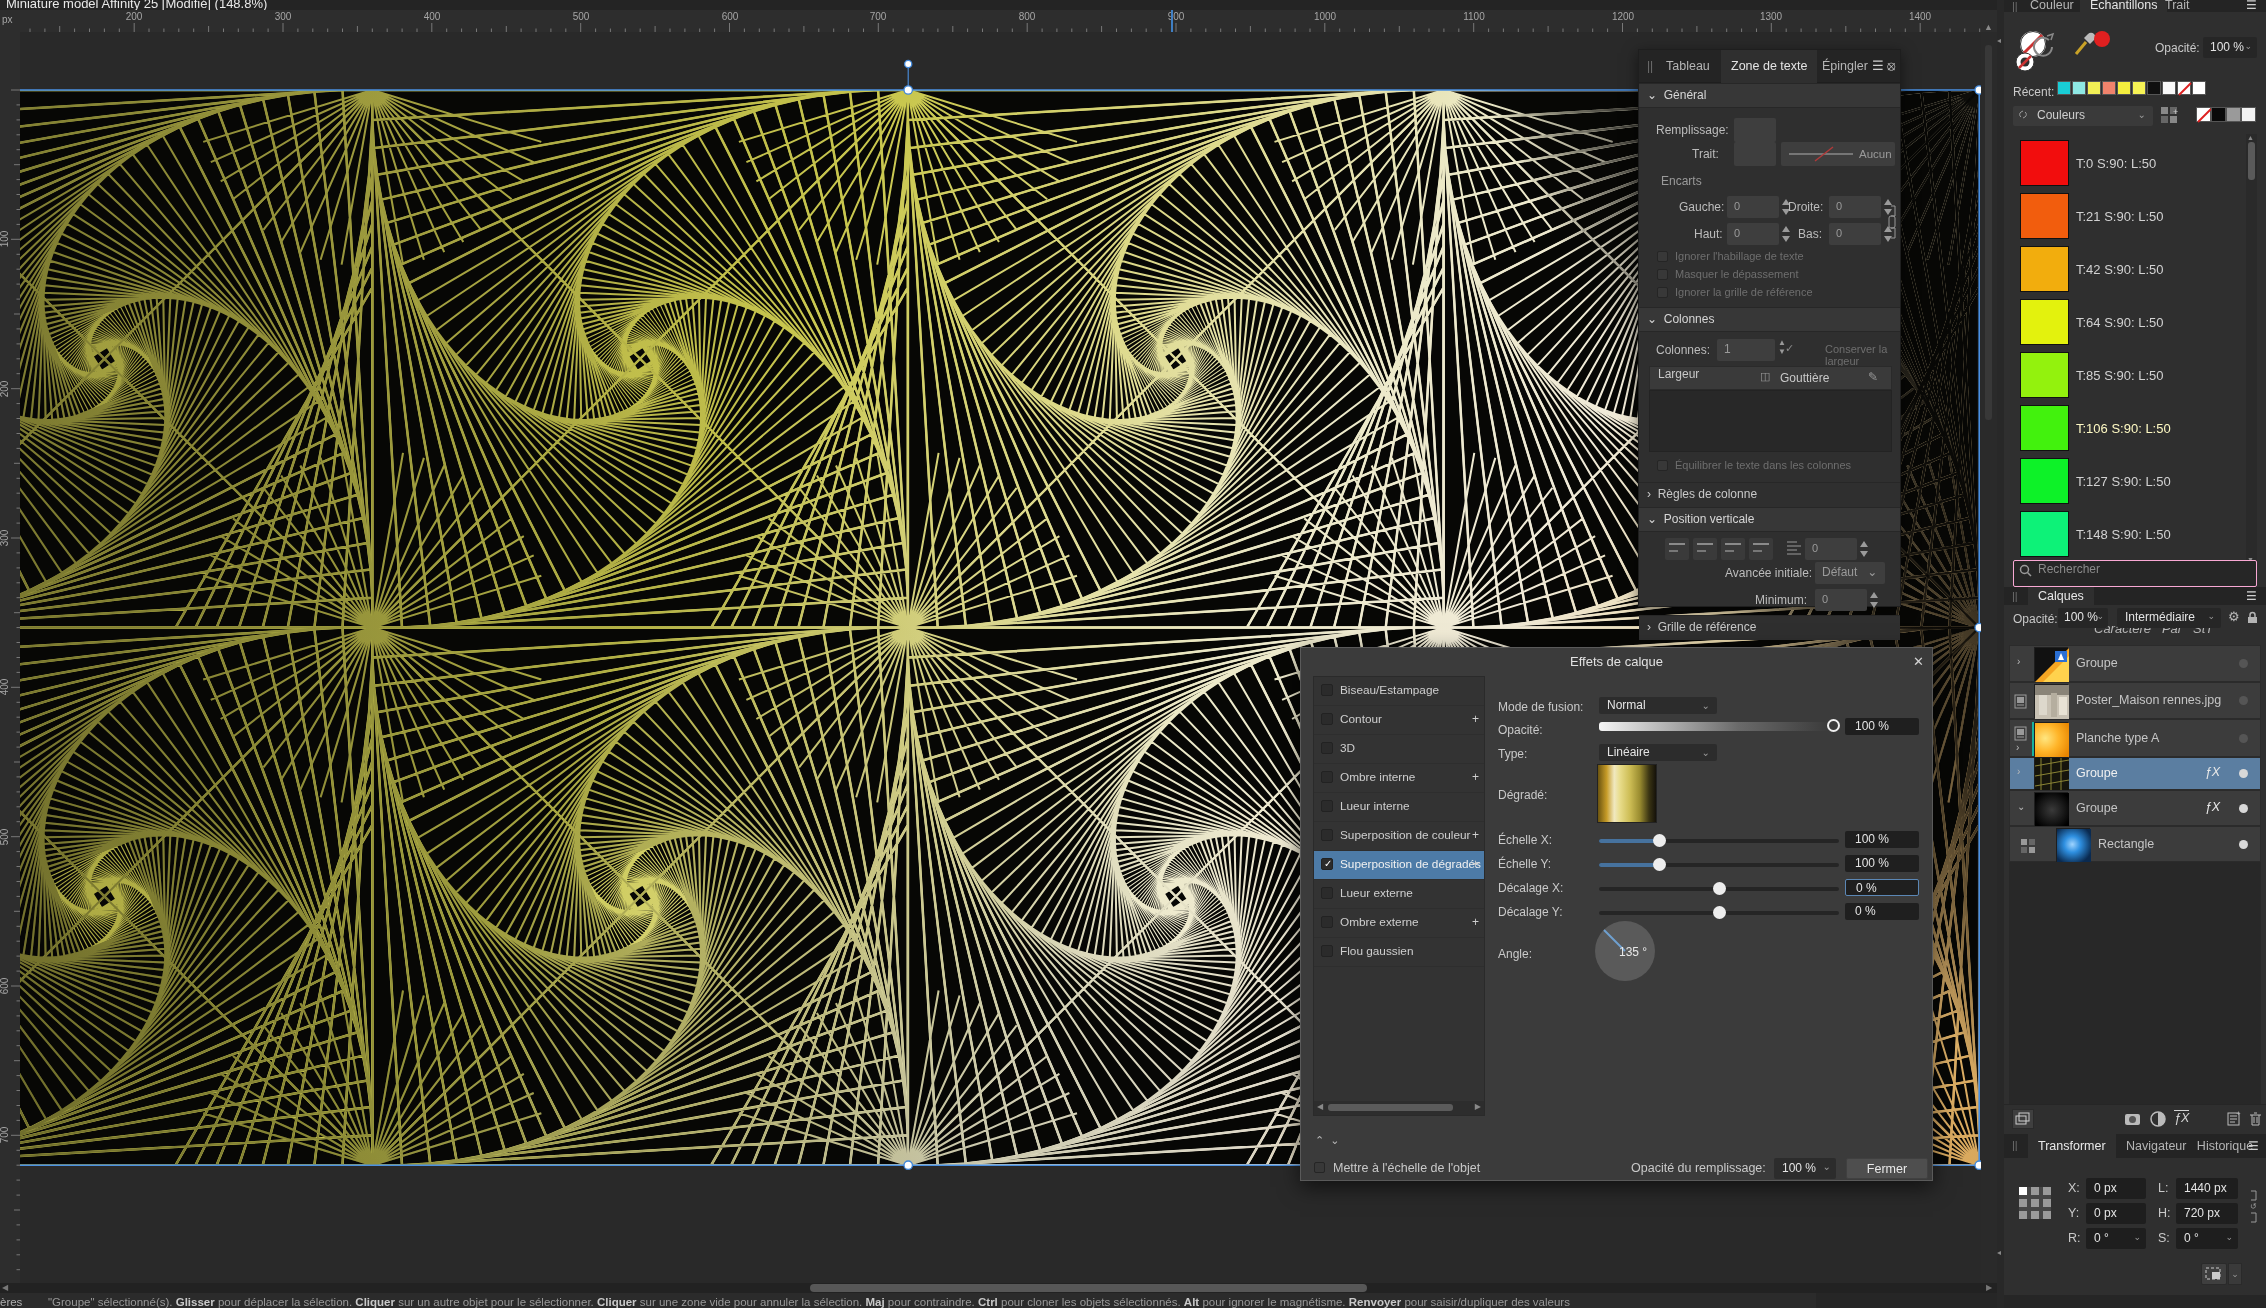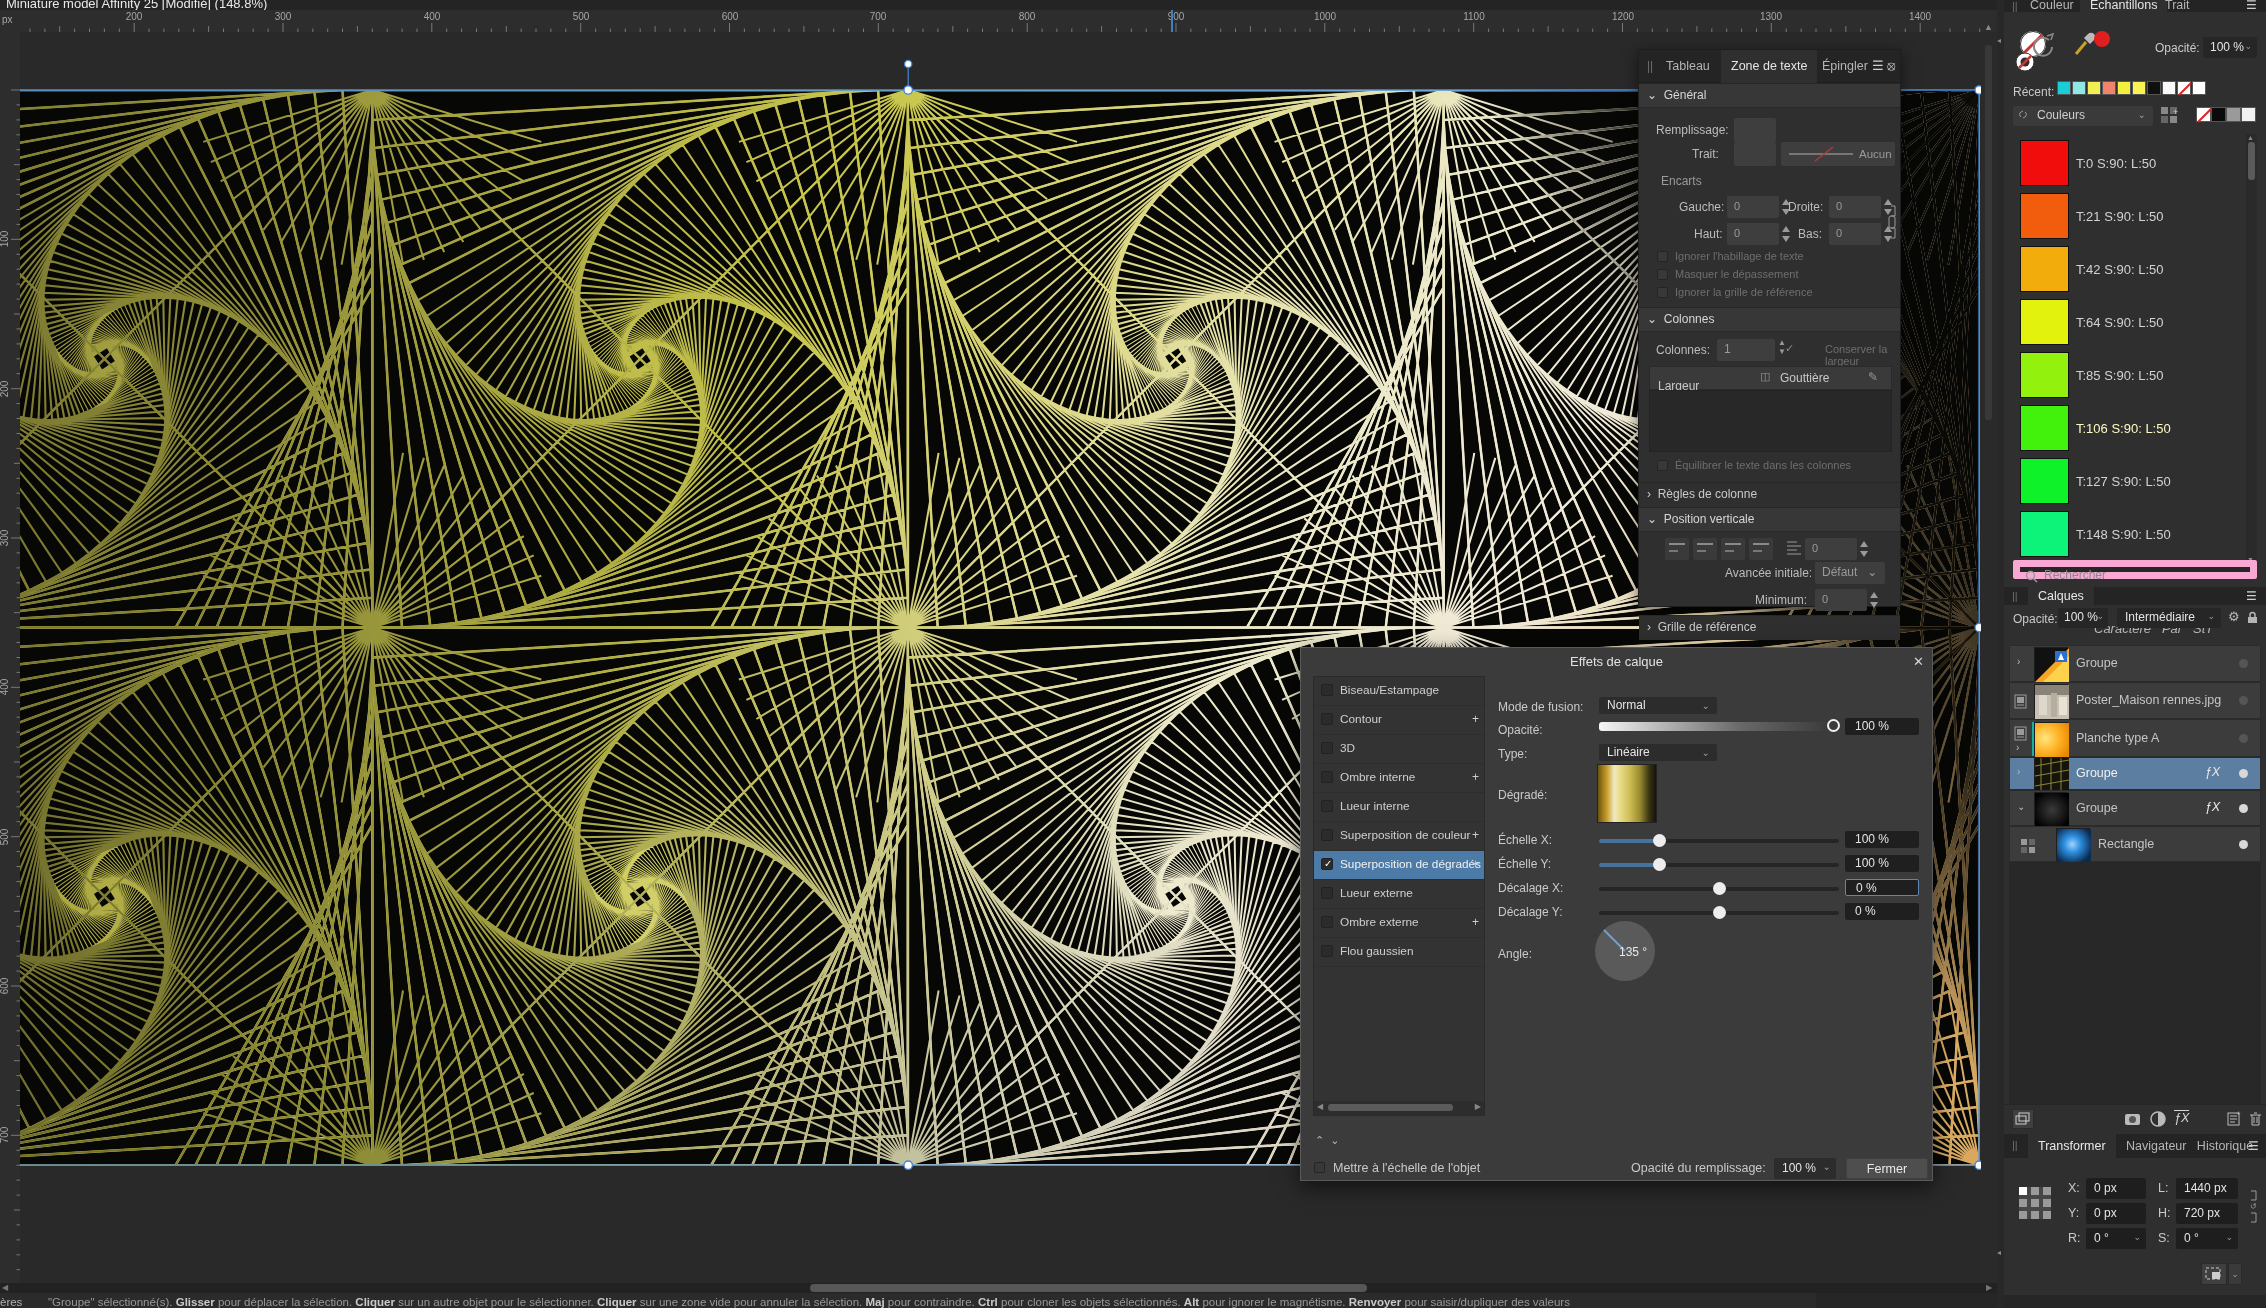--- a/index.html
+++ b/index.html
@@ -178,21 +178,21 @@
     <span class="abs dim" style="left:36px;top:218px;font-size:11px;">Masquer le dépassement</span>
     <span class="cb abs" style="left:18px;top:237px;"></span>
     <span class="abs dim" style="left:36px;top:236px;font-size:11px;">Ignorer la grille de référence</span>
     <div class="abs sechead" style="left:0;top:257px;width:100%;height:25px;padding:4px 0 0 8px;">⌄&nbsp; Colonnes</div>
     <div class="abs lbl" style="left:17px;top:293px;">Colonnes:</div>
     <div class="abs inp" style="left:78px;top:289px;width:58px;height:22px;color:#9a9a9a;padding:3px 0 0 7px;">1</div>
     <div class="abs" style="left:139px;top:288px;color:#9a9a9a;font-size:8px;">▲<br>▼</div>
     <span class="abs" style="left:146px;top:292px;color:#8a8a8a;font-size:11px;">✓</span>
     <span class="abs dim" style="left:158px;top:293px;font-size:11px;margin-left:28px;">Conserver la largeur</span>
     <div class="abs" style="left:10px;top:316px;width:243px;height:24px;background:#3a3a3a;border:1px solid #2a2a2a;">
-      <span class="abs" style="left:8px;top:12px;color:#c9c9c9;font-size:12px;">Largeur</span>
+      <span class="abs" style="left:8px;top:0;color:#c9c9c9;font-size:12px;">Largeur</span>
       <span class="abs" style="left:110px;top:3px;color:#9a9a9a;font-size:11px;">◫</span>
       <span class="abs" style="left:130px;top:4px;color:#c9c9c9;font-size:12px;">Gouttière</span>
       <span class="abs" style="left:218px;top:3px;color:#9a9a9a;font-size:12px;">✎</span>
     </div>
     <div class="abs" style="left:10px;top:340px;width:243px;height:62px;background:#282828;border:1px solid #232323;"></div>
     <span class="cb abs" style="left:18px;top:410px;"></span>
     <span class="abs dim" style="left:36px;top:409px;font-size:11px;">Équilibrer le texte dans les colonnes</span>
     <div class="abs" style="left:0;top:432px;width:100%;height:25px;background:#2f2f2f;border-top:1px solid #272727;color:#c9c9c9;font-size:12px;padding:4px 0 0 8px;">›&nbsp; Règles de colonne</div>
     <div class="abs sechead" style="left:0;top:457px;width:100%;height:25px;padding:4px 0 0 8px;">⌄&nbsp; Position verticale</div>
     <div class="abs" style="left:26px;top:488px;width:24px;height:22px;background:#3a3a3a;border-radius:2px;">
@@ -396,21 +396,21 @@
 <div class="abs" style="left:2020px;top:405px;width:49px;height:46px;background:hsl(106,90%,50%);border:1px solid #111;"></div>
 <div class="abs" style="left:2076px;top:421px;color:#fef9c3;font-size:13px;">T:106 S:90: L:50</div>
 <div class="abs" style="left:2020px;top:458px;width:49px;height:46px;background:hsl(127,90%,50%);border:1px solid #111;"></div>
 <div class="abs" style="left:2076px;top:474px;color:#d2d2d2;font-size:13px;">T:127 S:90: L:50</div>
 <div class="abs" style="left:2020px;top:511px;width:49px;height:46px;background:hsl(148,90%,50%);border:1px solid #111;"></div>
 <div class="abs" style="left:2076px;top:527px;color:#d2d2d2;font-size:13px;">T:148 S:90: L:50</div>
 <div class="abs" style="left:2246px;top:134px;width:11px;height:430px;background:#2a2a2a;"></div>
 <div class="abs" style="left:2248px;top:142px;width:7px;height:38px;background:#5a5a5a;border-radius:3px;"></div>
 <div class="abs" style="left:2247px;top:134px;color:#888;font-size:7px;">▲</div>
 <div class="abs" style="left:2247px;top:556px;color:#888;font-size:7px;">▼</div>
-<div class="abs" style="left:2013px;top:560px;width:244px;height:19px;background:#262626;border:7px solid #f9a8d4;border-radius:2px;color:#8a8a8a;font-size:12px;padding:1px 0 0 24px;">Rechercher<svg style="position:absolute;left:5px;top:3px;" width="13" height="13">
+<div class="abs" style="left:2013px;top:560px;width:244px;height:27px;background:#262626;border:1px solid #f9a8d4;border-radius:2px;color:#8a8a8a;font-size:12px;padding:1px 0 0 24px;">Rechercher<svg style="position:absolute;left:5px;top:3px;" width="13" height="13">
       <circle cx="5.5" cy="5.5" r="4" fill="none" stroke="#9a9a9a" stroke-width="1.5"></circle>
       <line x1="8.5" y1="8.5" x2="12" y2="12" stroke="#9a9a9a" stroke-width="1.5"></line>
     </svg></div>
 <div class="abs" style="left:2004px;top:587px;width:262px;height:18px;background:#242424;"></div>
 <span class="abs dim" style="left:2012px;top:590px;font-size:11px;">||</span>
 <div class="abs" style="left:2028px;top:587px;height:18px;background:#2f2f2f;padding:2px 10px 0 10px;color:#e8e8e8;font-size:12.5px;">Calques</div>
 <span class="abs" style="left:2094px;top:621px;color:#b5b5b5;font-size:13px;font-style:italic;">Caractère&nbsp;&nbsp; Par&nbsp;&nbsp; StT</span>
 <span class="abs" style="left:2246px;top:589px;color:#cfcfcf;font-size:12px;">☰</span>
 <div class="abs" style="left:2013px;top:612px;color:#c9c9c9;font-size:12px;">Opacité:</div>
 <div class="abs dk" style="left:2058px;top:608px;width:50px;height:20px;padding:2px 0 0 6px;background:#262626;">100 %<span style="position:absolute;right:4px;top:3px;color:#9a9a9a;font-size:9px;">⌄</span></div>

